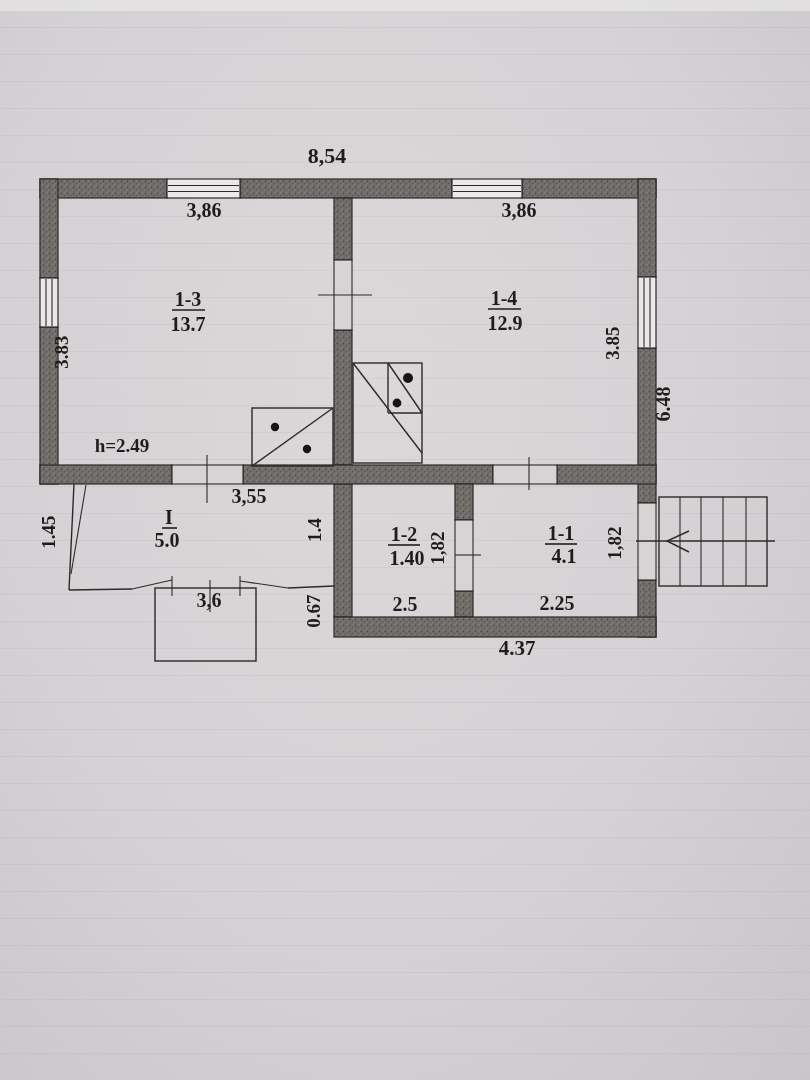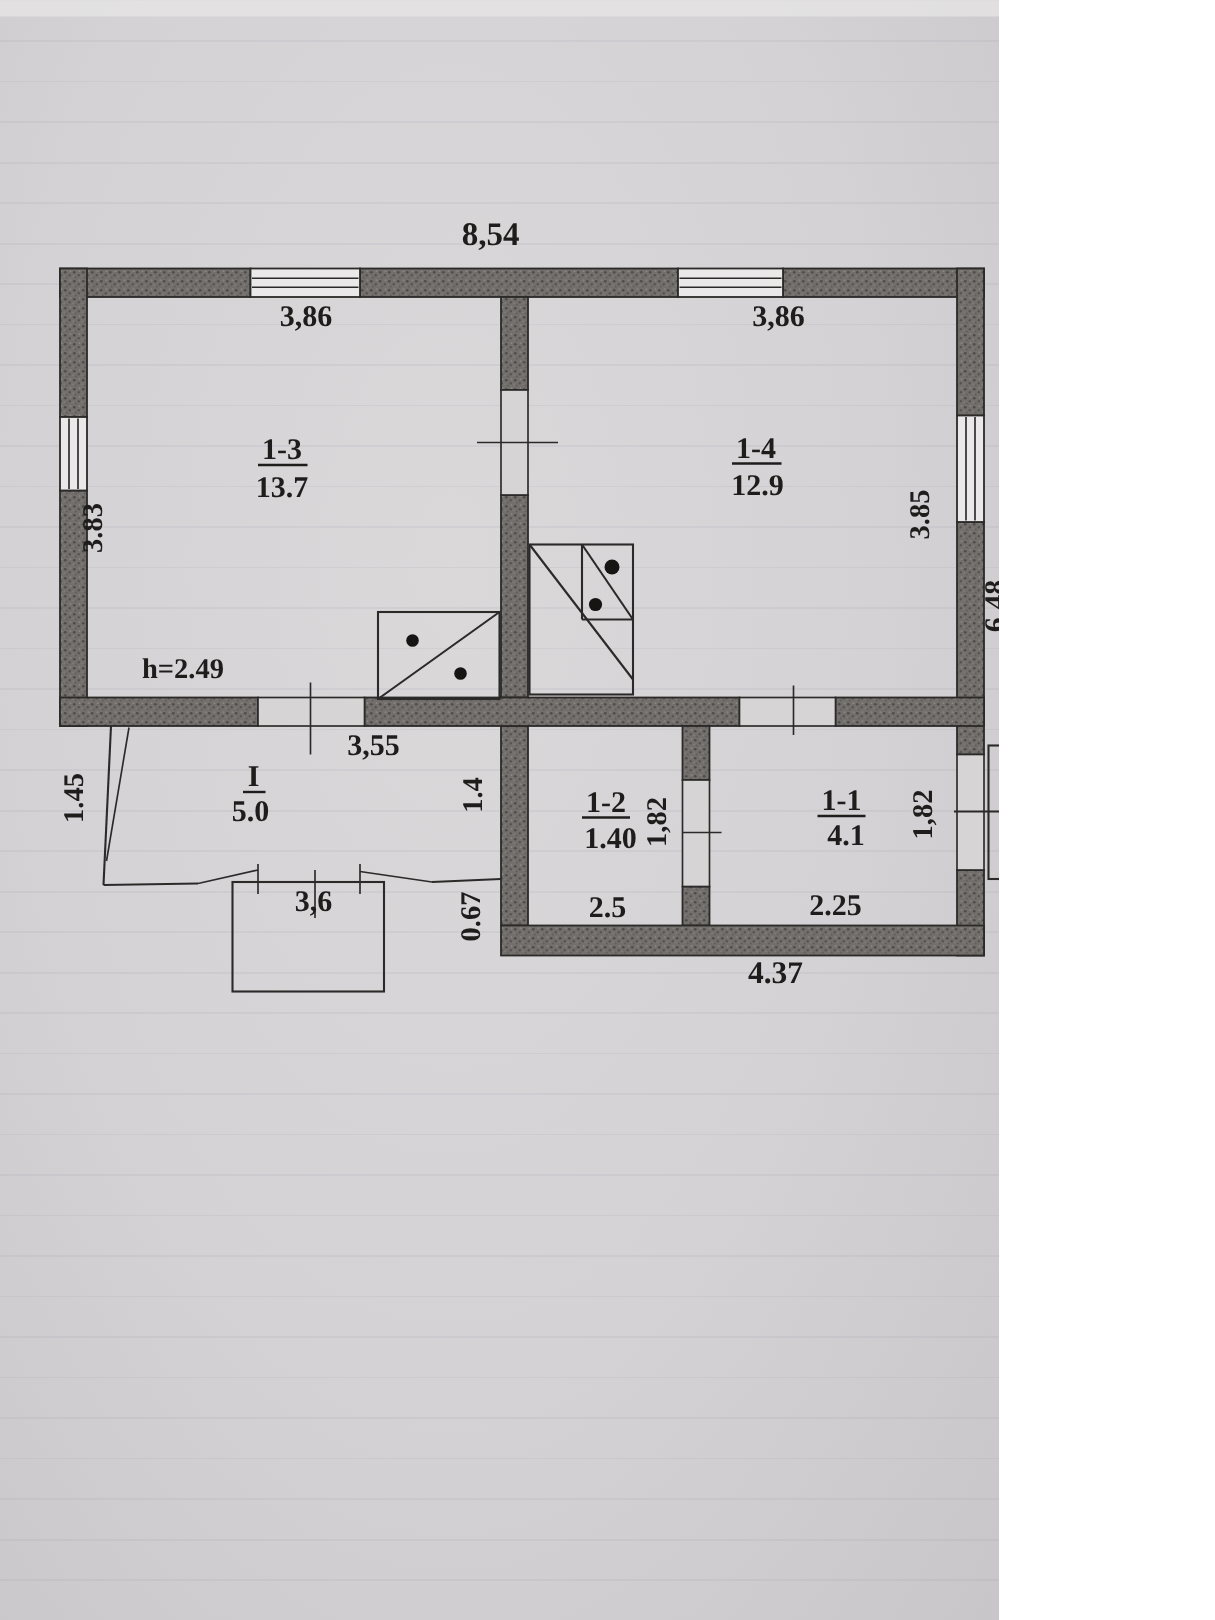--- a/index.html
+++ b/index.html
@@ -1,18 +1,18 @@
 <!DOCTYPE html>
 <html><head>
 <meta charset="utf-8">
 <style>
   html,body{margin:0;padding:0;}
   .page{
     position:relative;
-    width:666px;height:1080px;
+    width:810px;height:1080px;
     overflow:hidden;
     background:
       repeating-linear-gradient(to bottom, rgba(125,130,148,0.10) 0 1px, rgba(0,0,0,0) 1px 27px),
       radial-gradient(ellipse at 45% 35%, #dbd8da 0%, #d5d2d5 55%, #c9c6ca 100%);
   }
   .photo-top-strip{
     position:absolute;left:0;top:0;width:810px;height:11px;
     background:#e7e5e6;opacity:.75;
   }
   svg{position:absolute;left:0;top:0;}

